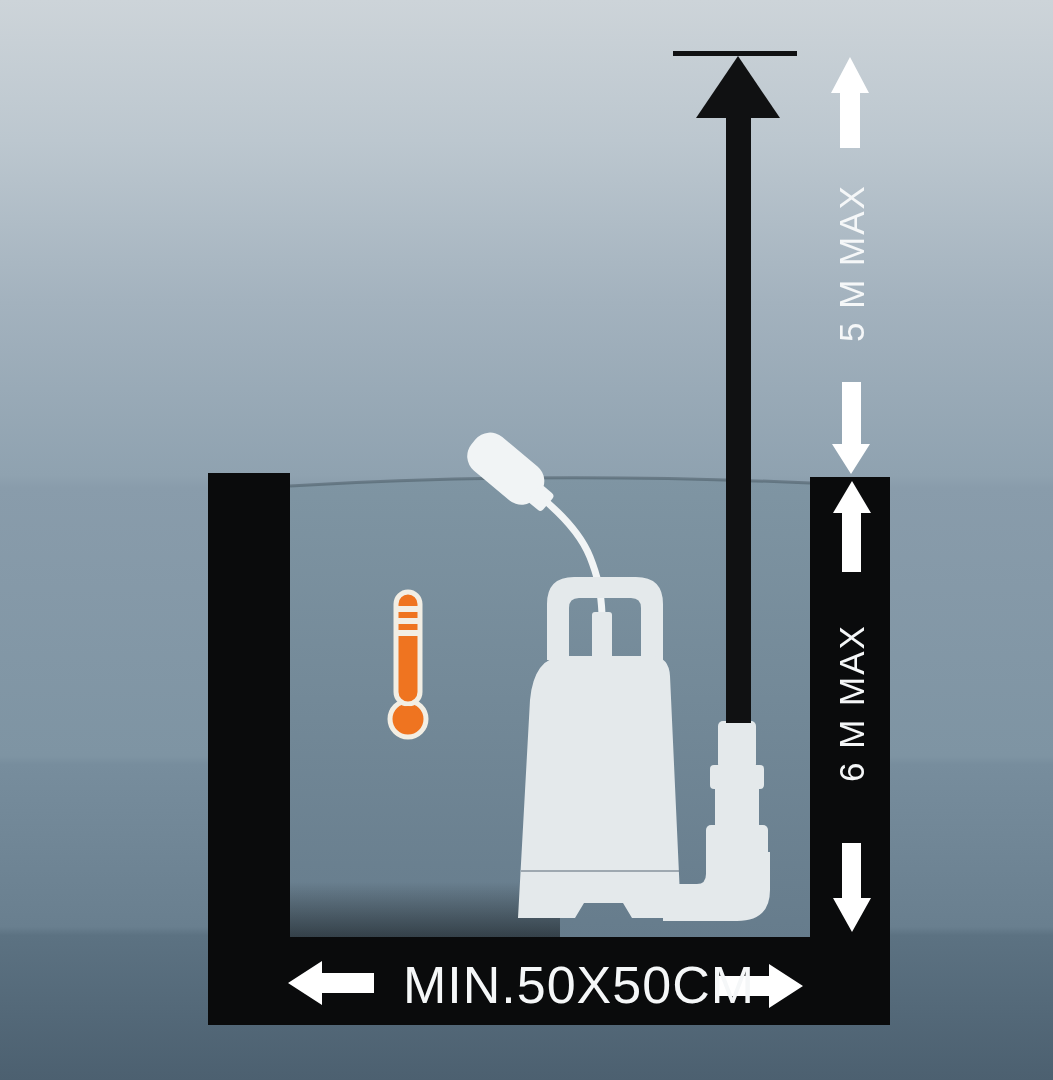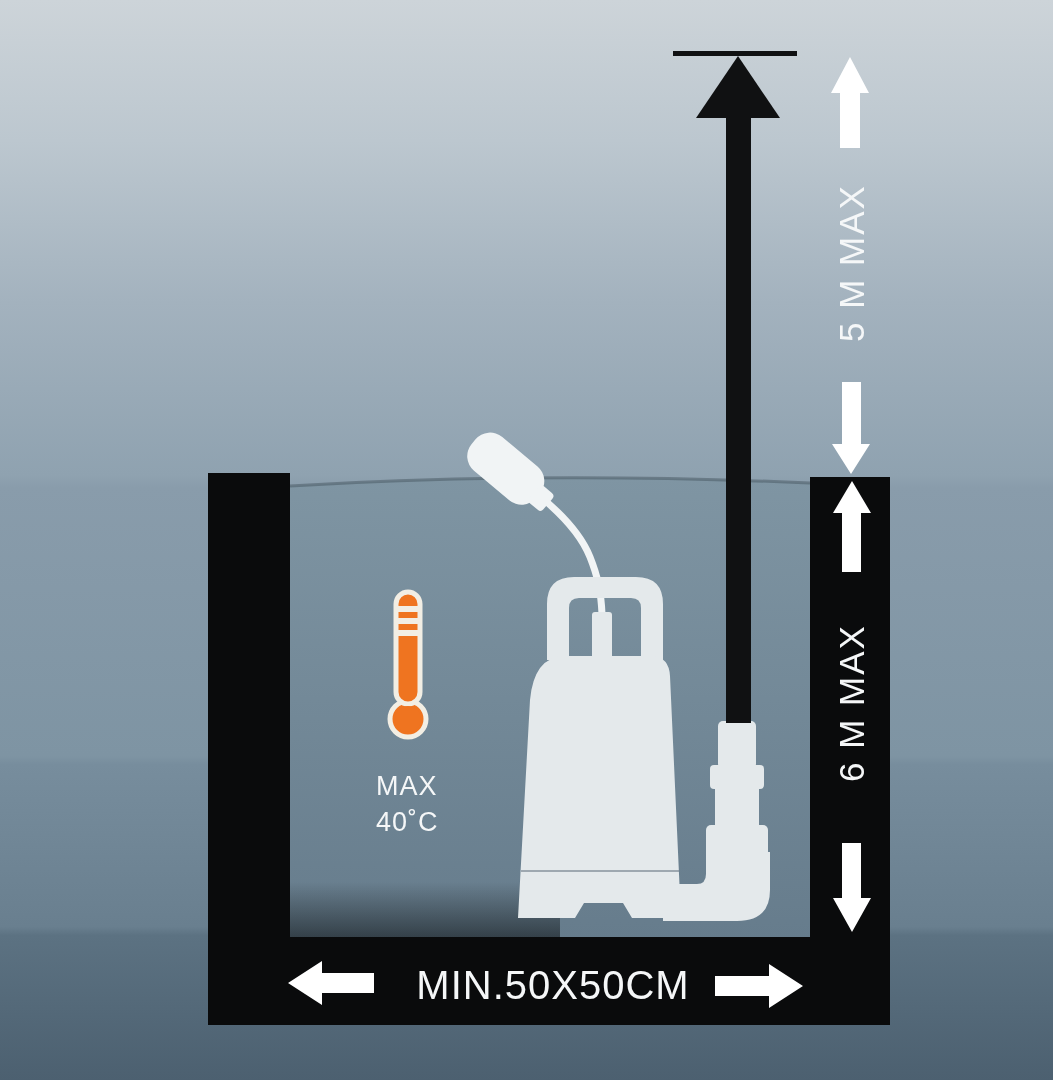--- a/index.html
+++ b/index.html
@@ -43,21 +43,21 @@
     position:absolute;
     color:var(--label-text,#f5f7f8);
     font-size:35px;font-weight:400;letter-spacing:2px;
     text-align:center;white-space:nowrap;
     transform:rotate(-90deg);
     line-height:44px;height:44px;
   }
   .hlabel{
     position:absolute;
     color:var(--label-text,#f5f7f8);
-    font-size:40px;font-weight:400;letter-spacing:1px;
+    font-size:52px;font-weight:400;letter-spacing:1px;
     text-align:center;white-space:nowrap;
     line-height:48px;height:48px;
   }
   .thermo-label{
     position:absolute;
     left:376px;top:768px;width:120px;
     color:var(--label-text,#eef1f2);
     font-size:27px;letter-spacing:1px;
     text-align:left;line-height:36px;
   }
@@ -149,18 +149,14 @@
     <path class="fill-arrow" d="M851 474 L832 444 L842 444 L842 382 L861 382 L861 444 L870 444 Z"></path>
     <path class="fill-arrow" d="M852 481 L871 513 L861 513 L861 572 L842 572 L842 513 L833 513 Z"></path>
     <path class="fill-arrow" d="M852 932 L833 898 L842 898 L842 843 L861 843 L861 898 L871 898 Z"></path>
     <path class="fill-arrow" d="M288 983 L322 961 L322 973 L374 973 L374 993 L322 993 L322 1005 Z"></path>
     <path class="fill-arrow" d="M803 986 L769 964 L769 976 L715 976 L715 996 L769 996 L769 1008 Z"></path>
   </svg>
 
   <div class="vlabel" id="label-5m">5 M MAX</div>
   <div class="vlabel" id="label-6m">6 M MAX</div>
   <div class="hlabel" id="label-min">MIN.50X50CM</div>
-  <div class="thermo-label">
-    <div>MAX</div>
-    <div>40˚C</div>
-  </div>
 
 </div>
 
 </body></html>

